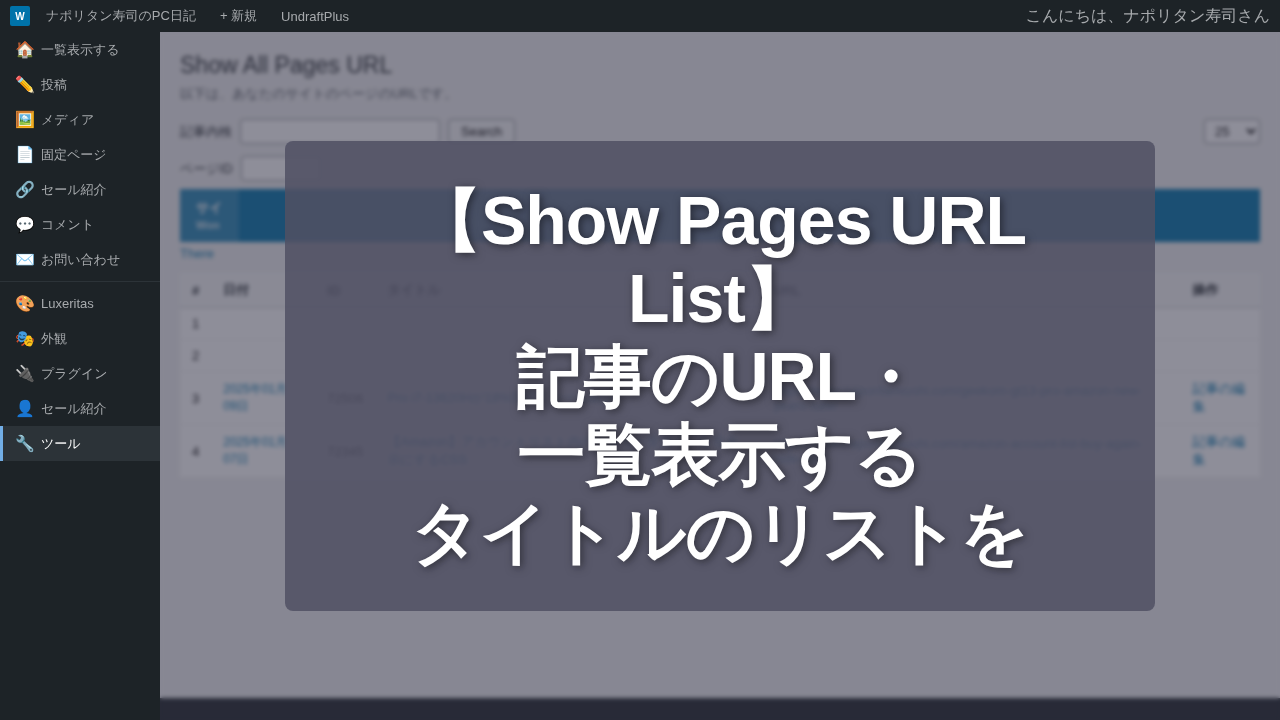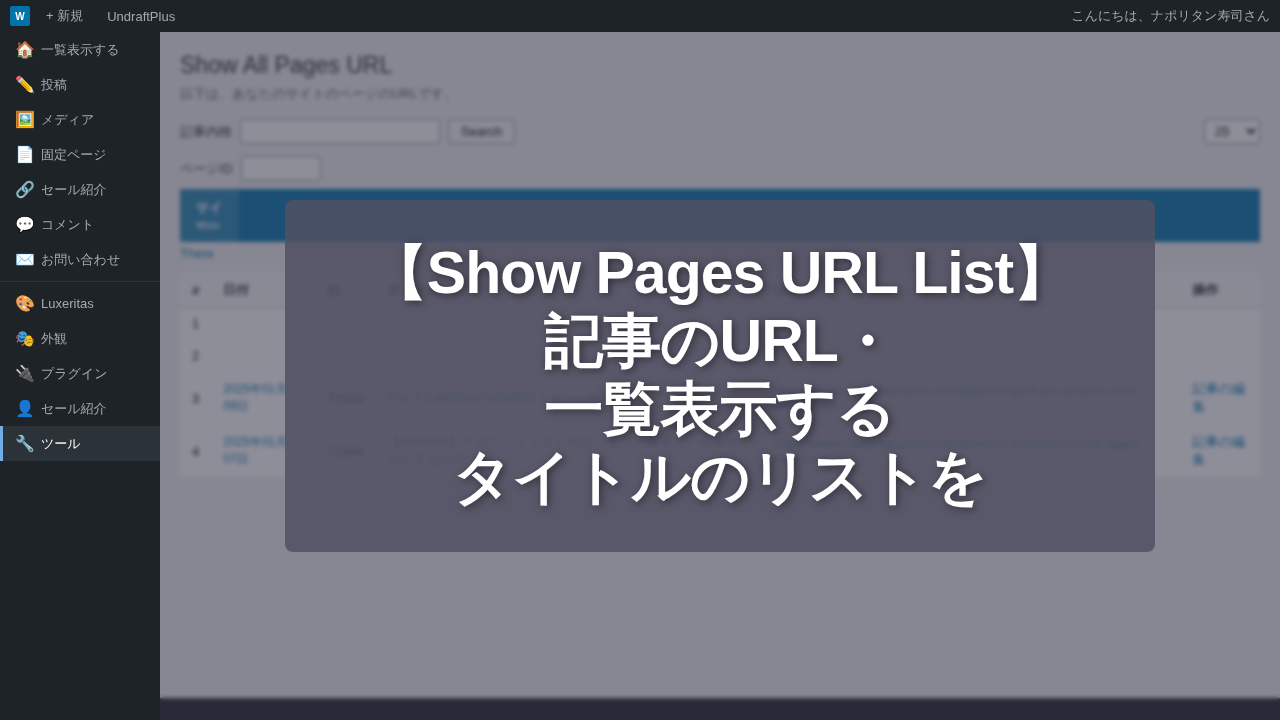--- a/index.html
+++ b/index.html
@@ -24,21 +24,21 @@
       display: flex; align-items: center; justify-content: center;
       color: white; font-size: 10px; font-weight: bold;
     }
     .admin-bar-item {
       color: #a7aaad; font-size: 13px; padding: 0 8px; height: 32px;
       display: flex; align-items: center; cursor: pointer;
     }
     .admin-bar-right {
       margin-left: auto;
       display: flex; align-items: flex-start;
-      color: #a7aaad; font-size: 13px;
+      color: #a7aaad; font-size: 16px;
     }
 
     
     .sidebar {
       position: fixed;
       top: 32px; left: 0; bottom: 0;
       width: 160px;
       background: #1d2327;
       overflow-y: auto;
       z-index: 50;
@@ -174,21 +174,21 @@
     }
     .overlay-card {
       background: rgba(80,80,100,0.85);
       border-radius: 8px;
       padding: 40px 50px;
       text-align: center;
       max-width: 870px;
       width: 90%;
     }
     .overlay-title {
-      font-size: 59px;
+      font-size: 68px;
       font-weight: 900;
       color: white;
       line-height: 1.15;
       text-shadow: 2px 2px 8px rgba(0,0,0,0.5);
       letter-spacing: -1px;
     }
 
     
     .bottom-plugin-bar {
       position: fixed;
@@ -198,20 +198,23 @@
       font-size: 12px;
       padding: 4px 16px;
       display: flex; align-items: center;
     }
   </style>
 </head>
 <body>
 
 <div class="admin-bar">
   <div class="admin-bar-logo">W</div>
+  <div class="admin-bar-item">
+    <span>ナポリタン寿司のPC日記</span>
+  </div>
   <div class="admin-bar-item">
     <span>+ 新規</span>
   </div>
   <div class="admin-bar-item">
     <span>UndraftPlus</span>
   </div>
   <div class="admin-bar-right">
     <span>こんにちは、ナポリタン寿司さん</span>
   </div>
 </div>

